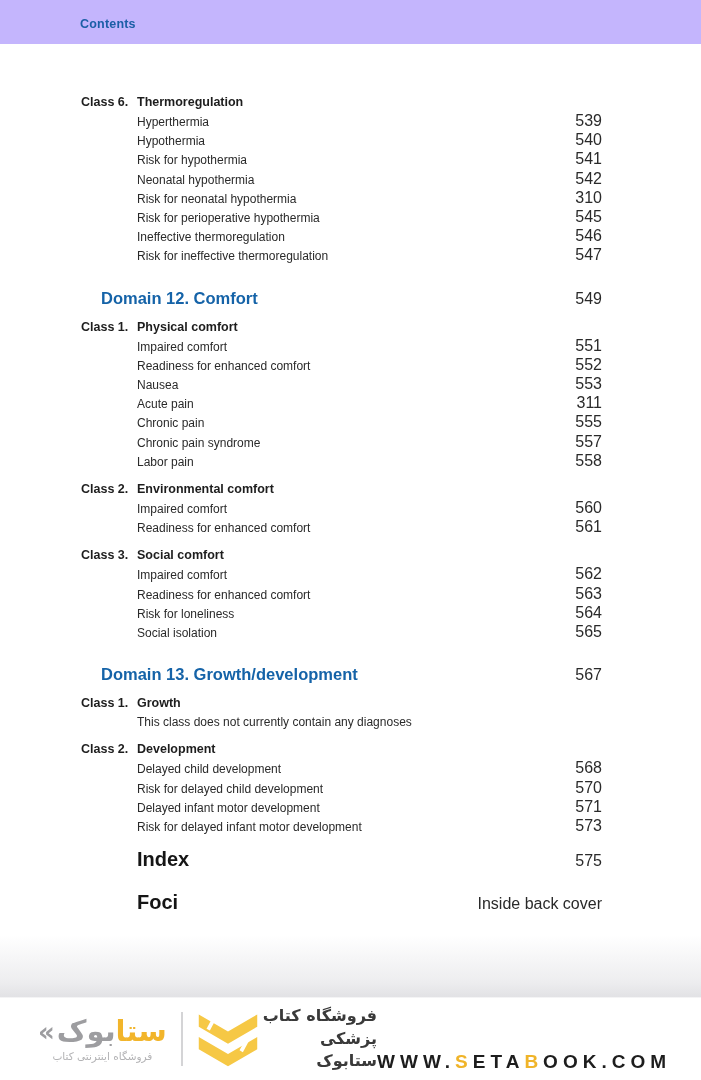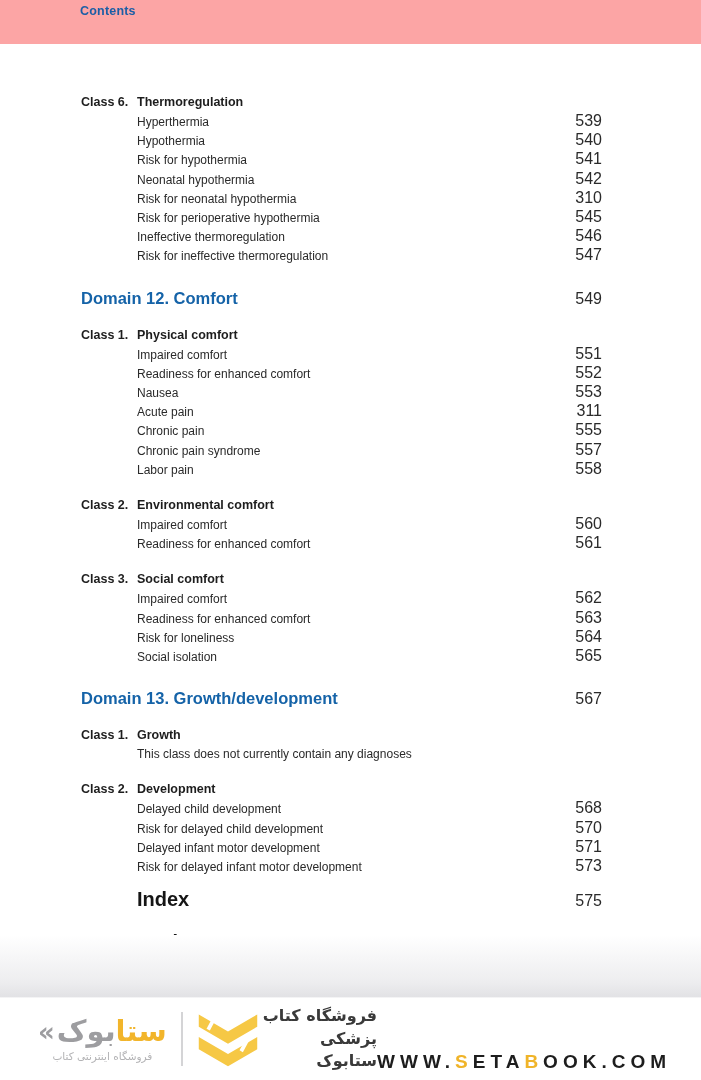--- a/index.html
+++ b/index.html
@@ -3,34 +3,34 @@
 <meta charset="utf-8">
 <style>
   html,body{margin:0;padding:0;}
   body{
     width:701px;height:1080px;overflow:hidden;background:#ffffff;
     font-family:"Liberation Sans",sans-serif;color:#2a2a2a;
     display:flex;flex-direction:column;
   }
   
   .header-band{
-    height:44px;flex:0 0 44px;background:#fca5a5;
-    display:flex;align-items:flex-start;
+    height:44px;flex:0 0 44px;background:#c4b5fd;
+    display:flex;align-items:center;
   }
   .header-band .running-head{
     margin-left:80px;margin-top:4px;
     color:#1b5ea6;font-size:12.5px;font-weight:600;letter-spacing:.2px;
   }
   
   .toc{
     flex:0 0 891px;height:891px;box-sizing:border-box;
     padding:49px 99px 0 81px;
   }
-  .section-class{margin-top:17px;}
-  .section-domain{margin-top:22px;}
+  .section-class{margin-top:9px;}
+  .section-domain{margin-top:22px;margin-left:20px;}
   .section-backmatter{margin-top:13px;}
   .section-backmatter + .section-backmatter{margin-top:22px;}
   .toc > :first-child{margin-top:0;}
 
   .class-heading{
     display:flex;align-items:baseline;
     font-size:12.5px;font-weight:700;color:#1d1d1d;line-height:19px;
   }
   .class-label{width:56px;flex:0 0 56px;}
   .entry-list{margin:0;padding:0;list-style:none;}

